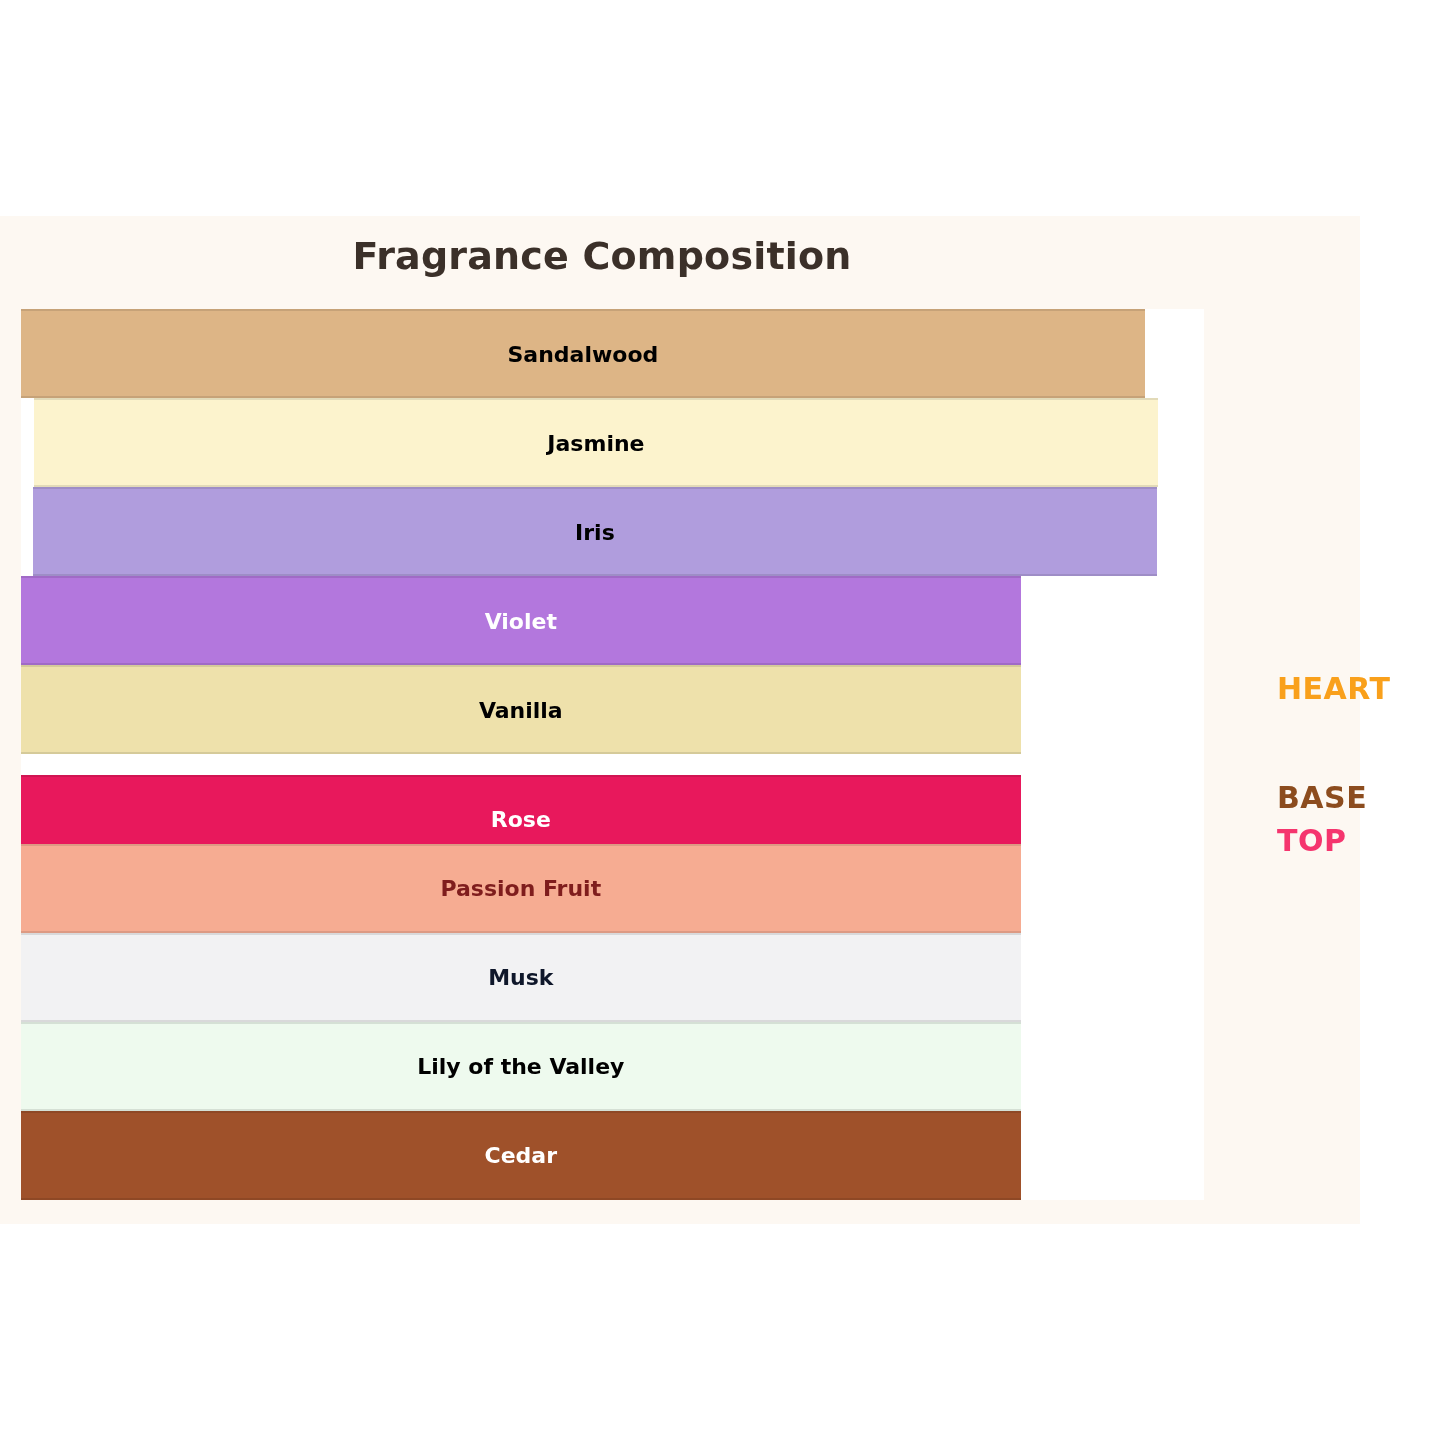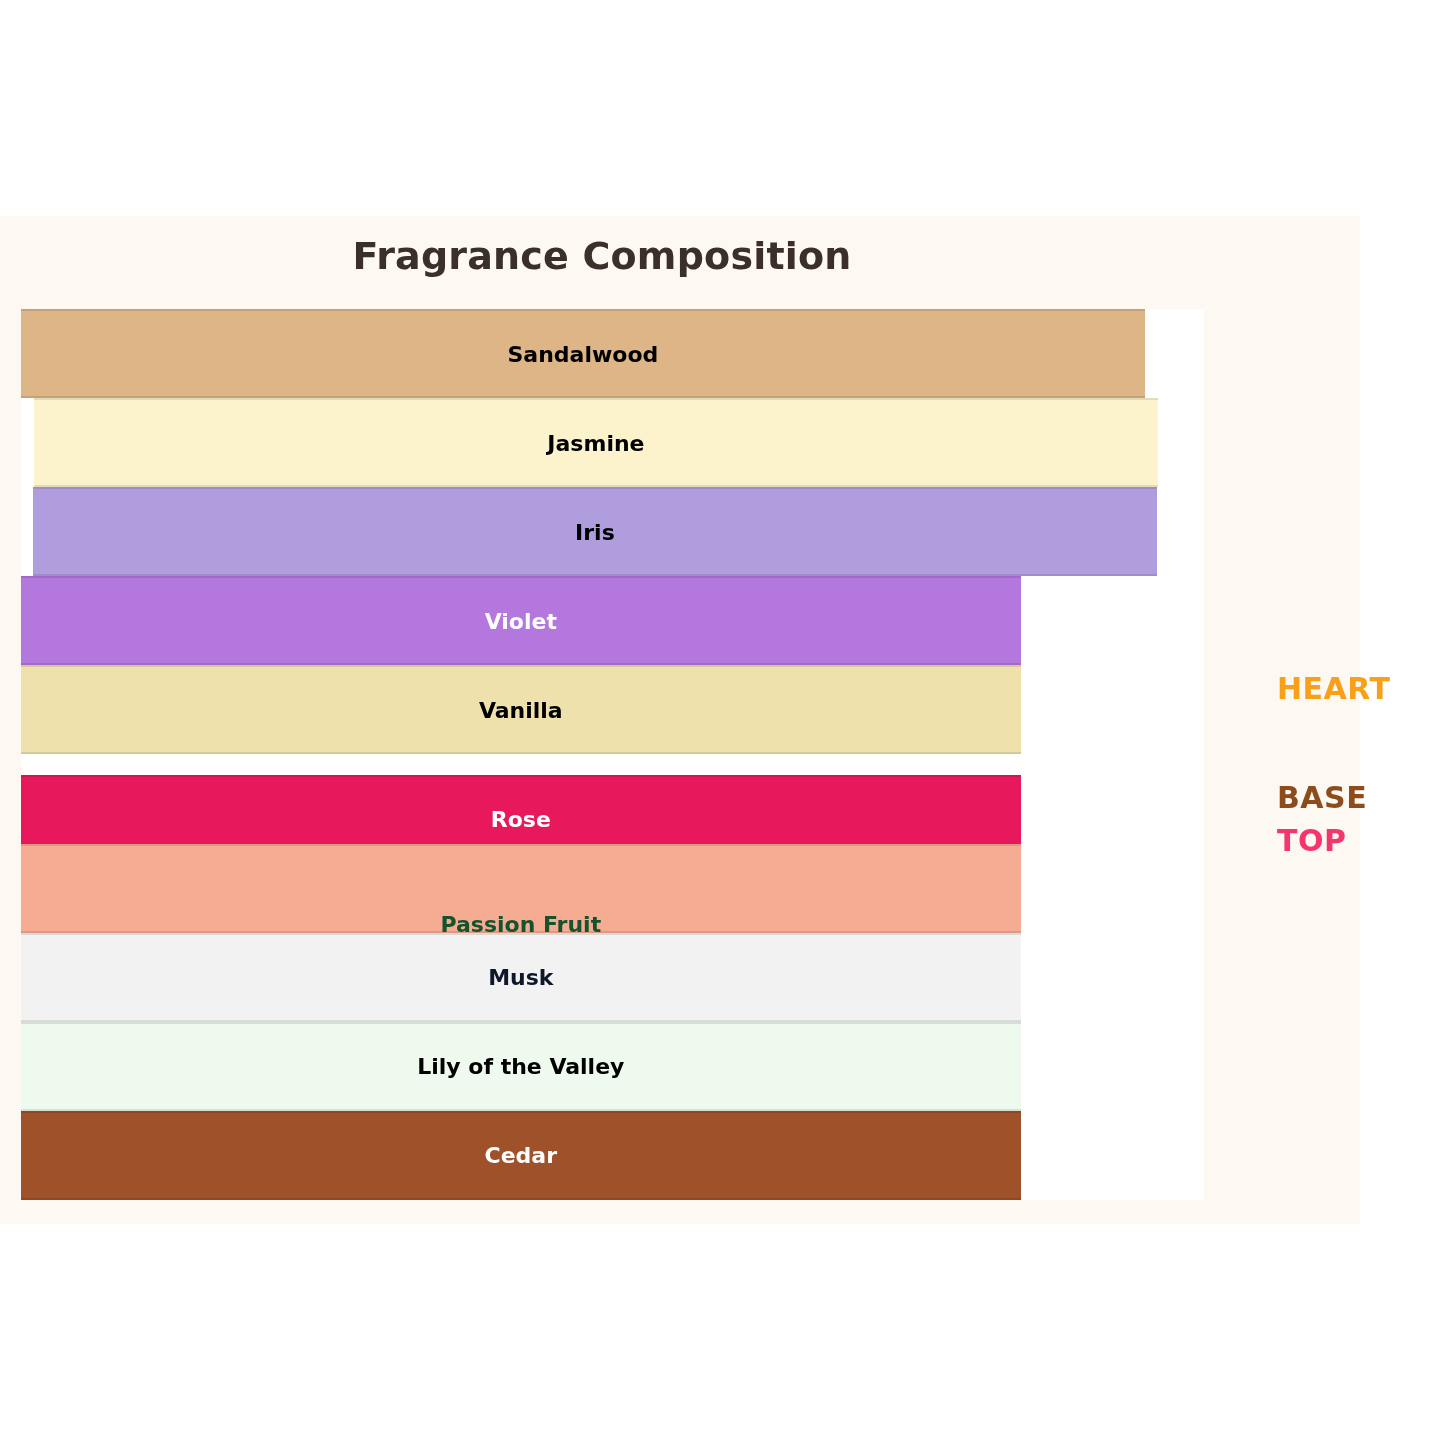--- a/index.html
+++ b/index.html
@@ -120,21 +120,21 @@
           <div class="bar-label" style="color: rgb(0, 0, 0);">Vanilla</div>
         </div>
       </div>
       <div class="bar-row" style="top: 445.5px; height: 89.1px; margin-top: 20px;">
         <div class="bar" style="width: 84.5%; background: rgb(232, 24, 92);">
           <div class="bar-label" style="color: rgb(255, 255, 255);">Rose</div>
         </div>
       </div>
       <div class="bar-row" style="top: 534.6px; height: 89.1px;">
         <div class="bar" style="width: 84.5%; background: rgb(246, 172, 146);">
-          <div class="bar-label" style="color: #14532d; margin-top: 36px;">Passion Fruit</div>
+          <div class="bar-label" style="color: #7f1d1d;">Passion Fruit</div>
         </div>
       </div>
       <div class="bar-row" style="top: 623.7px; height: 89.1px;">
         <div class="bar" style="width: 84.5%; background: rgb(242, 242, 243);">
           <div class="bar-label" style="color: #0f172a;">Musk</div>
         </div>
       </div>
       <div class="bar-row" style="top: 712.8px; height: 89.1px;">
         <div class="bar" style="width: 84.5%; background: rgb(238, 250, 238);">
           <div class="bar-label" style="color: rgb(0, 0, 0);">Lily of the Valley</div>

